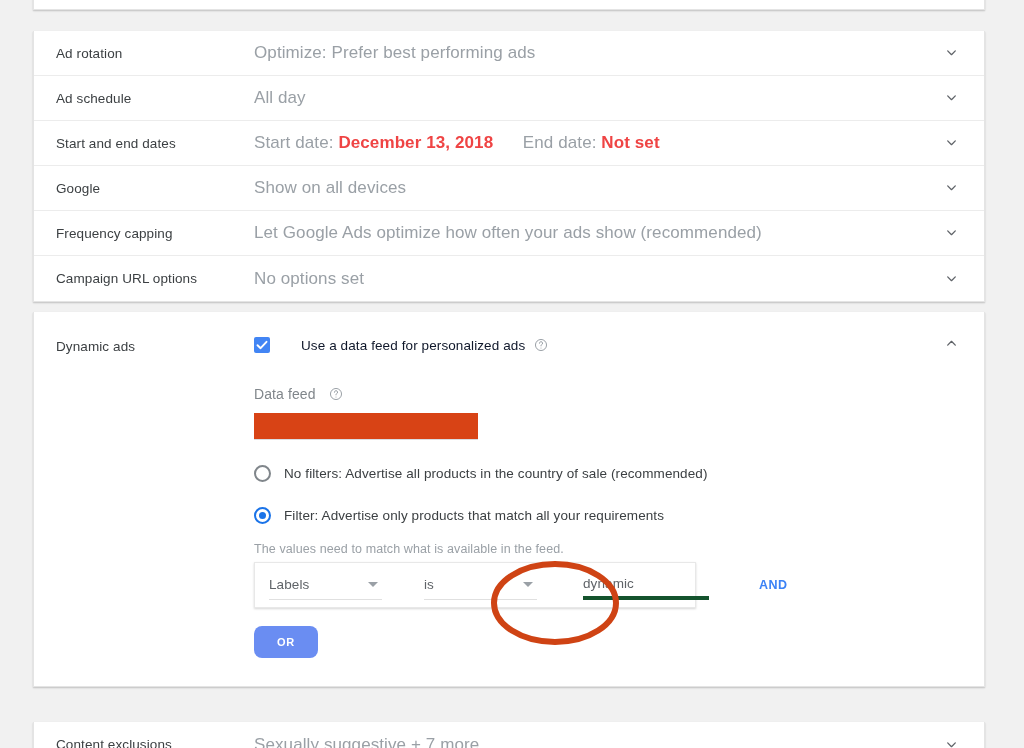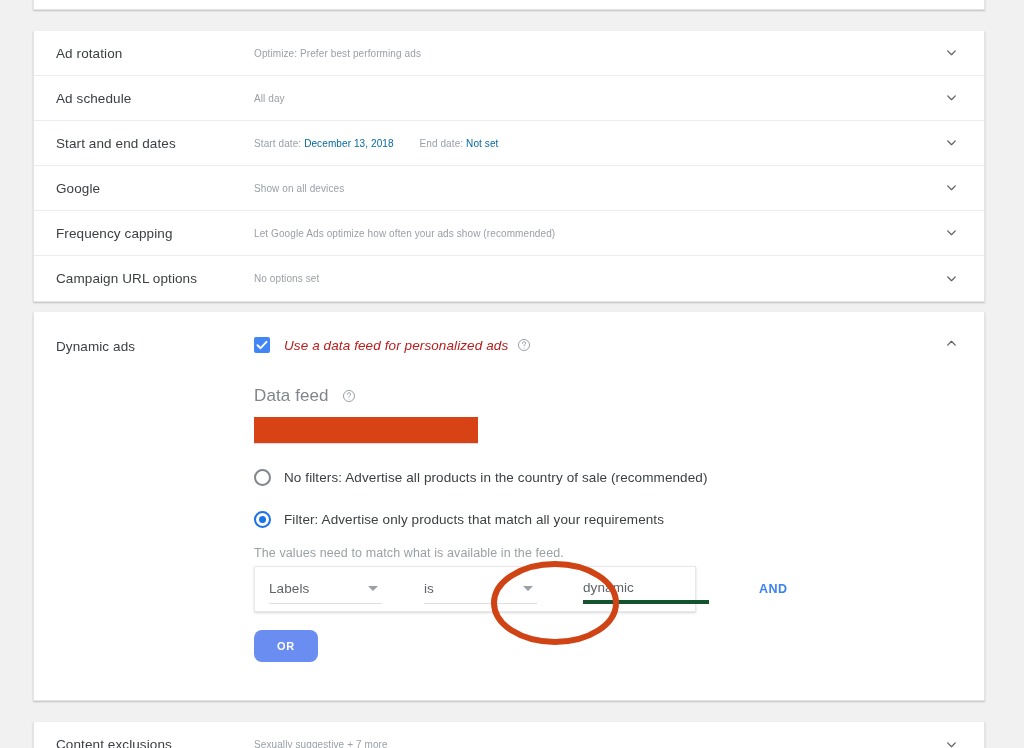--- a/index.html
+++ b/index.html
@@ -49,48 +49,48 @@
   .row:last-child { border-bottom: none; }
   .row-label {
     width: 198px;
     flex: 0 0 198px;
     font-size: 13.5px;
     color: #3c4043;
     letter-spacing: 0.1px;
   }
   .row-value {
     flex: 1;
-    font-size: 10px;
+    font-size: 17px;
     color: #9aa0a6;
     letter-spacing: 0.1px;
     white-space: nowrap;
   }
   .row-value b {
-    color: #0369a1;
-    font-weight: 400;
+    color: #ef4444;
+    font-weight: 700;
   }
   .row-value .gap { display: inline-block; width: 20px; }
 
   
   .chevron {
     position: absolute;
     right: 26px;
     top: 50%;
     width: 13px;
     height: 13px;
     margin-top: -7px;
     color: #5f6368;
   }
   .chevron svg { display: block; width: 13px; height: 13px; }
 
   
   .dyn-body {
     position: relative;
     display: flex;
-    padding: 20px 0 38px 22px;
+    padding: 20px 0 28px 22px;
     min-height: 370px;
   }
   .dyn-label {
     width: 198px;
     flex: 0 0 198px;
     font-size: 13.5px;
     color: #3c4043;
     padding-top: 7px;
     letter-spacing: 0.1px;
   }
@@ -101,40 +101,39 @@
   .checkbox {
     width: 16px; height: 16px;
     background: #4285f4;
     border-radius: 2px;
     position: relative;
     flex: 0 0 16px;
     cursor: pointer;
   }
   .checkbox svg { position: absolute; left: 1px; top: 1px; }
   .chk-label {
-    margin-left: 14px;
-    font-size: 13.5px;
-    color: #b91c1c;
-    letter-spacing: 0.1px;
-    font-style: italic;
+    margin-left: 31px;
+    font-size: 13.5px;
+    color: #0f172a;
+    letter-spacing: 0.1px;
   }
 
   .help-icon {
     display: inline-block;
     width: 14px; height: 14px;
     margin-left: 9px;
     vertical-align: -2px;
     cursor: pointer;
   }
   .help-icon svg { display: block; }
 
   
   .field-label {
     margin-top: 30px;
-    font-size: 17px;
+    font-size: 14px;
     color: #80868b;
     letter-spacing: 0.1px;
   }
   .redacted {
     margin-top: 11px;
     width: 224px;
     height: 26px;
     background: #d84315;
   }
   .redacted-underline {

